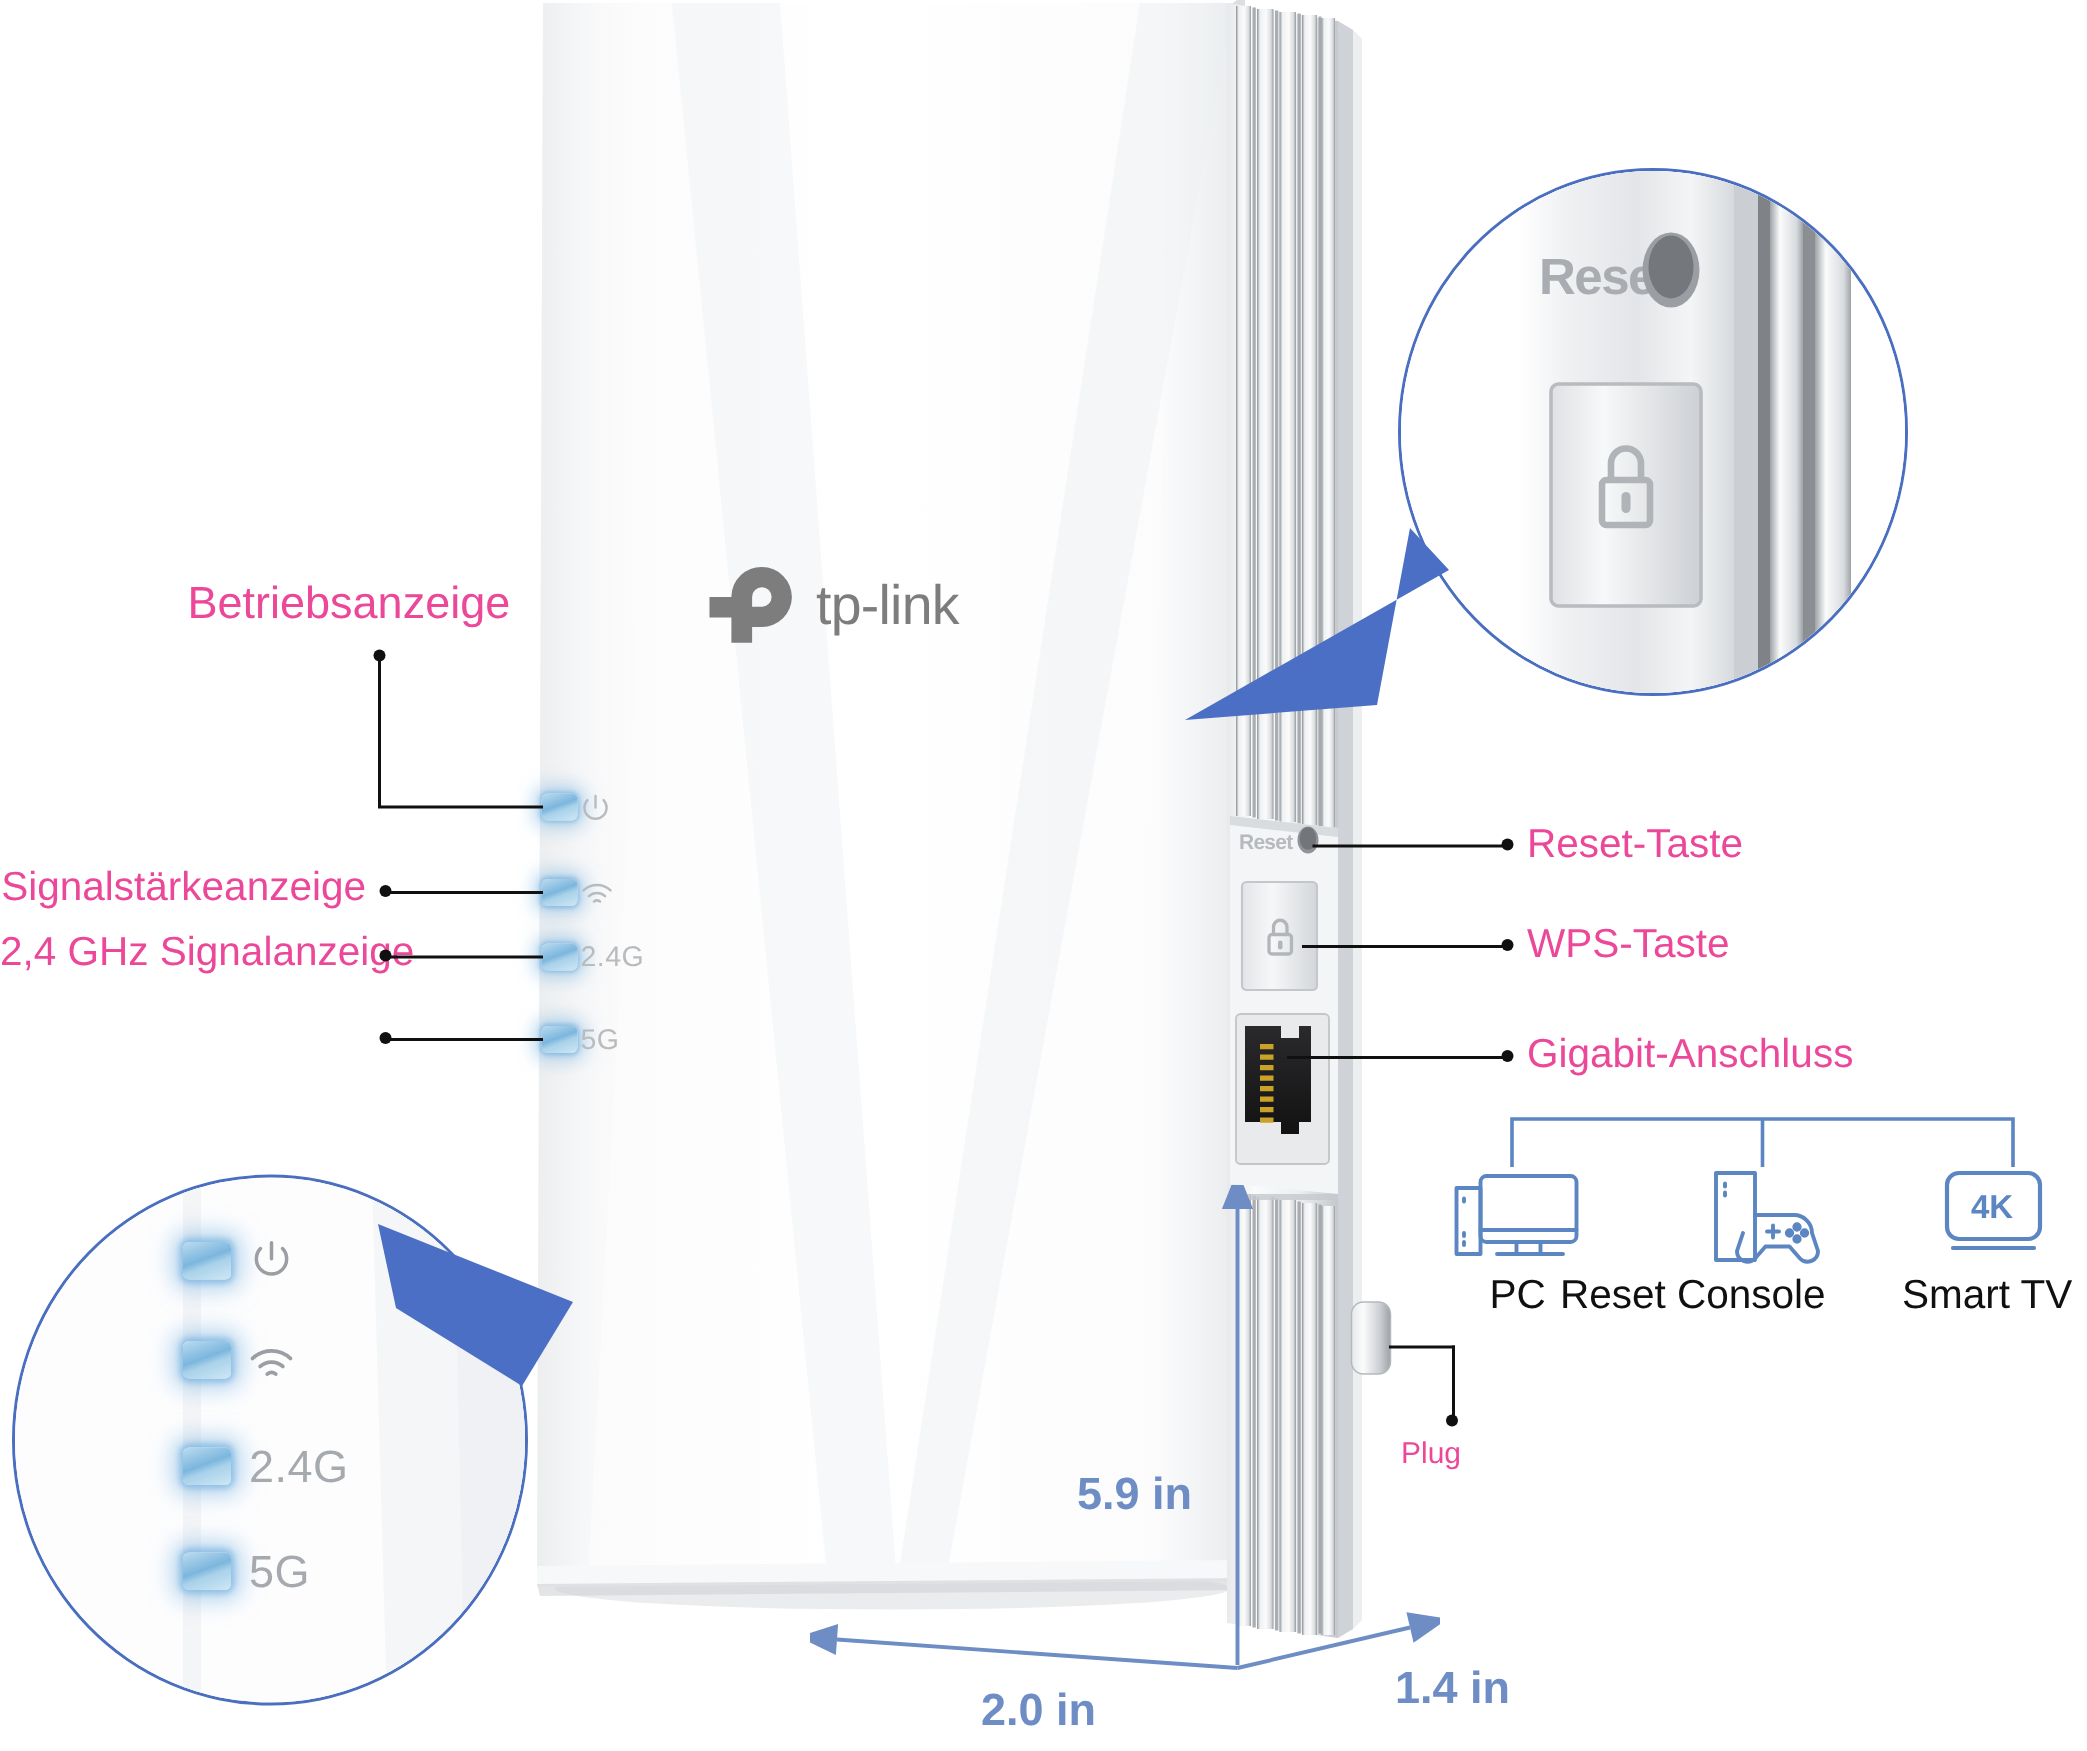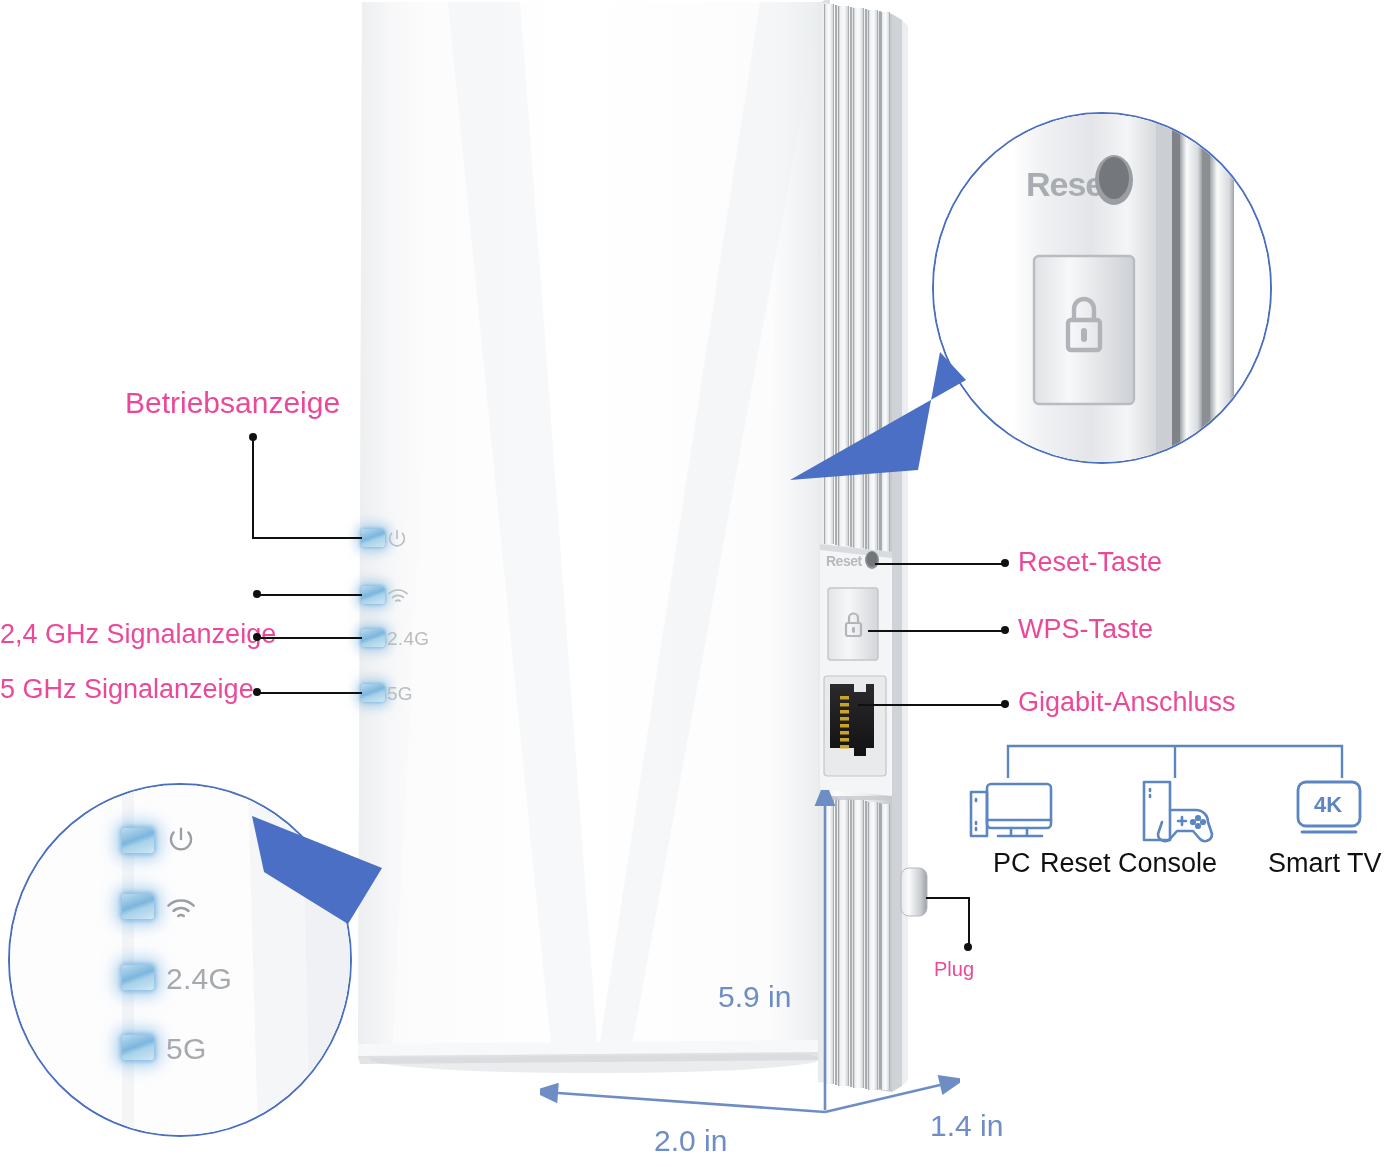--- a/index.html
+++ b/index.html
@@ -22,21 +22,21 @@
     color:#ec4899;
     font-size:27px;
     line-height:1.1;
     white-space:nowrap;
   }
   .lbl.r{text-align:right;}
   .dimtxt{
     position:absolute;
     color:#6d8dc4;
     font-size:30px;
-    font-weight:normal;
+    font-weight:bold;
     white-space:nowrap;
   }
   .devtxt{
     position:absolute;
     color:#101010;
     font-size:27px;
     white-space:nowrap;
   }
 
   
@@ -245,20 +245,29 @@
           <stop offset="0" stop-color="#e6e8ea"></stop>
           <stop offset="0.3" stop-color="#fbfbfc"></stop>
           <stop offset="0.75" stop-color="#c9ccd0"></stop>
           <stop offset="1" stop-color="#9da1a5"></stop>
         </linearGradient>
       </defs>
       <rect x="1" y="2" width="26" height="48" rx="8" fill="url(#nubG)" stroke="#b5b9bd" stroke-width="1"></rect>
     </svg>
   </div>
 
+  <div class="abs" style="left:472px; top:376px;">
+    <svg width="190" height="56" viewBox="0 0 190 56">
+      <g fill="#7d7d7d">
+
+        <path d="M 36 2 a 20 20 0 1 1 -0.2 40 l -7.5 0 l 0 -13.5 l 7.7 0 a 6.5 6.5 0 1 0 -6.6 -6.6 l 0 30.6 l -13.8 0 l 0 -16.8 l -14.6 0 l 0 -13.7 l 14.6 0 l 0 -0.5 a 20 20 0 0 1 20.4 -19.5 z"></path>
+      </g>
+      <text x="72" y="40" font-family="Liberation Sans, sans-serif" font-size="37" fill="#7d7d7d" letter-spacing="-0.5">tp-link</text>
+    </svg>
+  </div>
 
   <div class="led" style="left:361px; top:529px;"></div>
   <div class="ledicon" style="left:386px; top:528px;">
     <svg width="22" height="22" viewBox="0 0 22 22">
       <g stroke="#b9bcbe" stroke-width="1.6" fill="none" stroke-linecap="round">
         <path d="M 5.6 5.4 a 7.4 7.4 0 1 0 10.8 0"></path>
         <line x1="11" y1="2.6" x2="11" y2="10.4"></line>
       </g>
     </svg>
   </div>
@@ -278,28 +287,28 @@
   <div class="ledtxt" style="left:387px; top:628px;">2.4G</div>
 
   <div class="led" style="left:361px; top:684px;"></div>
   <div class="ledtxt" style="left:387px; top:683px;">5G</div>
 
   <div class="lbl" style="left:125px; top:386px; font-size:30px;">Betriebsanzeige</div>
   <div class="ldot" style="left:249px; top:433px;"></div>
   <div class="lv" style="left:252px; top:437px; height:101px;"></div>
   <div class="lh" style="left:252px; top:537px; width:110px;"></div>
 
+  <div class="lbl r" style="left:0px; top:577px; width:244px;">Signalstärkeanzeige</div>
   <div class="ldot" style="left:253px; top:590px;"></div>
   <div class="lh" style="left:258px; top:594px; width:104px;"></div>
 
   <div class="lbl r" style="left:0px; top:620px; width:244px;">2,4 GHz Signalanzeige</div>
   <div class="ldot" style="left:253px; top:633px;"></div>
   <div class="lh" style="left:258px; top:637px; width:104px;"></div>
 
-  <div class="lbl r" style="left:0px; top:675px; width:244px;">5 GHz Signalanzeige</div>
   <div class="ldot" style="left:253px; top:688px;"></div>
   <div class="lh" style="left:258px; top:692px; width:104px;"></div>
 
   <div class="lh" style="left:875px; top:563px; width:130px;"></div>
   <div class="ldot" style="left:1001px; top:559px;"></div>
   <div class="lbl" style="left:1018px; top:548px;">Reset-Taste</div>
 
   <div class="lh" style="left:868px; top:630px; width:137px;"></div>
   <div class="ldot" style="left:1001px; top:626px;"></div>
   <div class="lbl" style="left:1018px; top:615px;">WPS-Taste</div>

